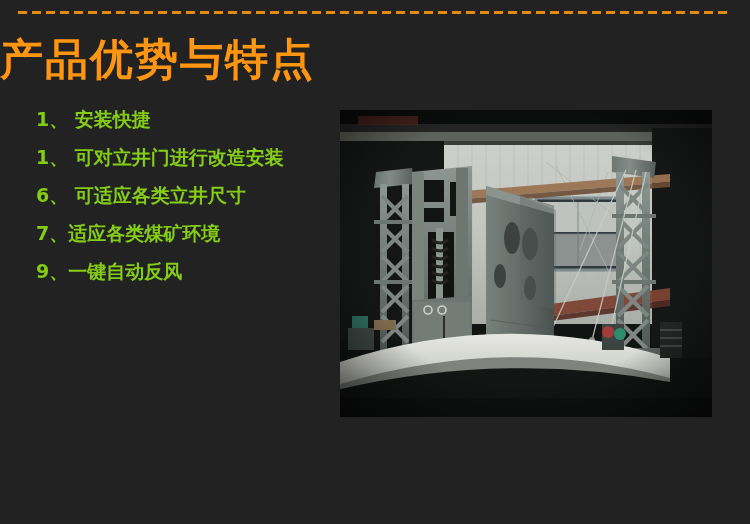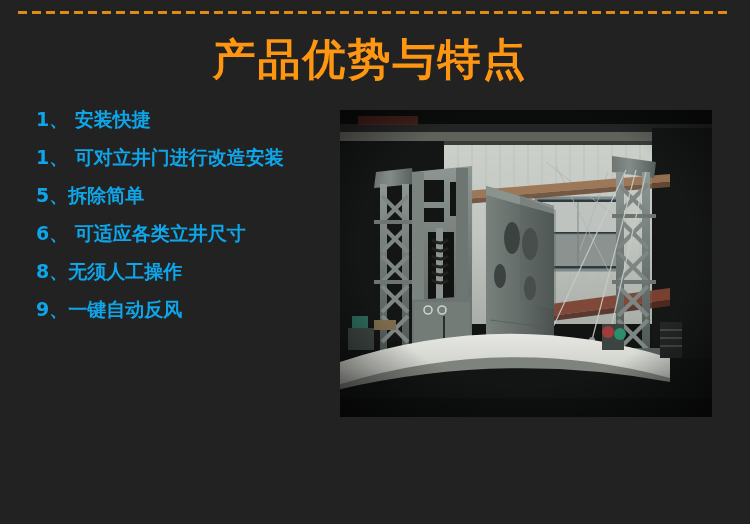--- a/index.html
+++ b/index.html
@@ -34,42 +34,42 @@
         #e08b14 0px, #e08b14 9px,
         rgba(0,0,0,0) 9px, rgba(0,0,0,0) 14px);
   }
 
   
   .title {
     position: absolute;
     left: 0;
     top: 33px;
     width: 740px;
-    text-align: center;
+    text-align: left;
     color: #ff9611;
     font-size: 43px;
     font-weight: bold;
     letter-spacing: 2px;
     line-height: 52px;
     white-space: nowrap;
     font-family: "DejaVu Sans", "Liberation Sans", sans-serif;
   }
 
   
   .feature-list {
     position: absolute;
     left: 36px;
     top: 100px;
     width: 290px;
     margin: 0;
     padding: 0;
     list-style: none;
   }
   .feature-item {
-    color: #0ea5e9;
+    color: #84cc16;
     font-size: 19px;
     line-height: 38px;
     height: 38px;
     white-space: pre;
     font-family: "DejaVu Sans", "Liberation Sans", sans-serif;
     font-weight: 600;
   }
 
   
   .photo {
@@ -88,23 +88,22 @@
 
 <div id="page">
 
   <div class="divider"></div>
 
   <div class="title">产品优势与特点</div>
 
   <ul class="feature-list">
     <li class="feature-item">1、 安装快捷</li>
     <li class="feature-item">1、 可对立井门进行改造安装</li>
-    <li class="feature-item">5、拆除简单</li>
     <li class="feature-item">6、 可适应各类立井尺寸</li>
-    <li class="feature-item">8、无须人工操作</li>
+    <li class="feature-item">7、适应各类煤矿环境</li>
     <li class="feature-item">9、一键自动反风</li>
   </ul>
 
   <div class="photo" title="矿井立井门通风设备厂房实景照片">
     <svg width="372" height="307" viewBox="0 0 372 307" xmlns="http://www.w3.org/2000/svg">
       <defs>
         <linearGradient id="wallLight" x1="0" y1="0" x2="0" y2="1">
           <stop offset="0%" stop-color="#cfd2cd"></stop>
           <stop offset="55%" stop-color="#b9bdb8"></stop>
           <stop offset="100%" stop-color="#8e928d"></stop>

